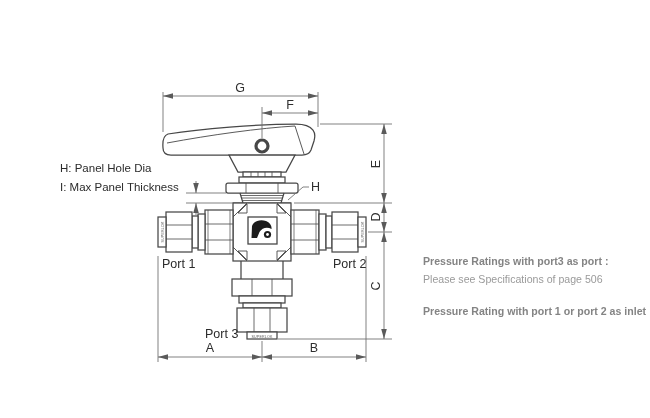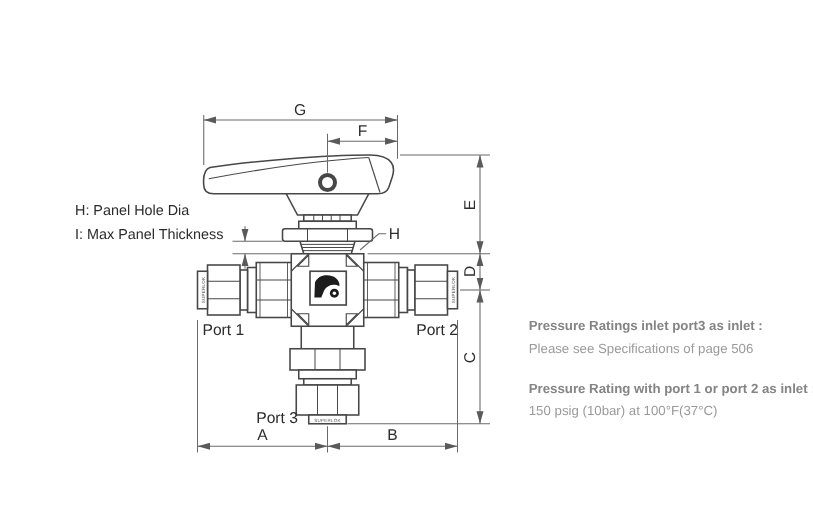--- a/index.html
+++ b/index.html
@@ -146,19 +146,18 @@
 
   <text class="port-label" x="162" y="268">Port 1</text>
   <text class="port-label" x="333" y="268">Port 2</text>
   <text class="port-label" x="205" y="338">Port 3</text>
 
   <text class="note-label" x="60" y="172">H: Panel Hole Dia</text>
   <text class="note-label" x="60" y="191">I: Max Panel Thickness</text>
 </svg>
 
 <div class="pressure-notes">
-  <p class="title">Pressure Ratings inlet port3 as inlet :</p>
+  <p class="title">Pressure Ratings with port3 as port :</p>
   <p class="body">Please see Specifications of page 506</p>
   <p class="title grp2">Pressure Rating with port 1 or port 2 as inlet :</p>
-  <p class="body">150 psig (10bar) at 100°F(37°C)</p>
 </div>
 
 </div>
 
 </body></html>

